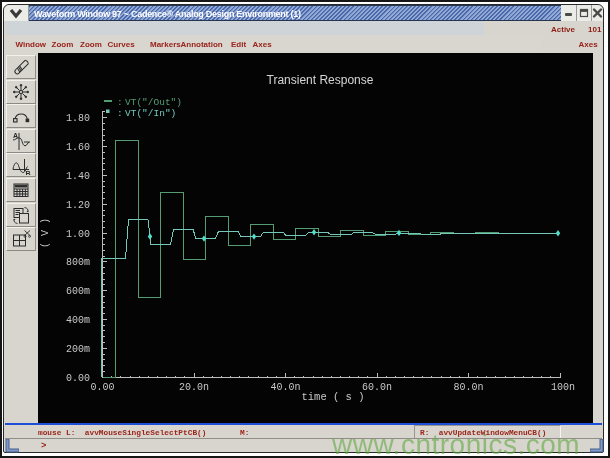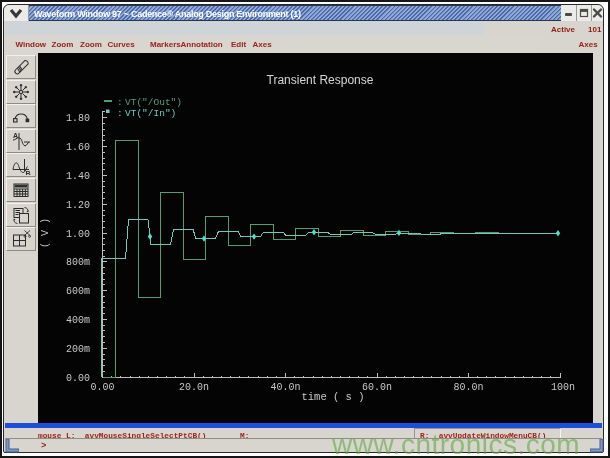--- a/index.html
+++ b/index.html
@@ -21,21 +21,21 @@
 
 .menubar{position:absolute;left:1px;top:30px;width:537px;height:19px;background:#d8d6cf;border-bottom:1px solid #8f8d86;}
 .mi{position:absolute;top:5px;font-size:8px;font-weight:bold;color:#99221a;white-space:nowrap;}
 
 .toolbar{position:absolute;left:1px;top:49px;width:33px;height:369px;background:#d7d5ce;}
 .tbtn{position:absolute;left:1px;width:30px;height:24px;background:#d7d5ce;border-top:1px solid #f2f1ee;border-left:1px solid #f2f1ee;border-right:1px solid #8b8a84;border-bottom:1px solid #8b8a84;box-sizing:border-box;}
 .tbtn svg{display:block;margin:1px auto 0 auto;}
 
 .plot{position:absolute;left:34px;top:48px;width:555px;height:370px;background:#040404;}
 
-.statusrow{position:absolute;left:1px;top:418px;width:597px;height:14px;background:#d7d5ce;border-top:5px solid #1d4ed8;}
+.statusrow{position:absolute;left:1px;top:418px;width:597px;height:14px;background:#d7d5ce;border-top:2px solid #1d4ed8;}
 .st{position:absolute;top:3.5px;font-size:7.8px;font-family:"Liberation Mono",monospace;font-weight:bold;color:#9c241a;white-space:nowrap;}
 .promptrow{position:absolute;left:1px;top:433px;width:597px;height:13px;background:#d7d5ce;border-top:1px solid #8f8d86;}
 .corner{position:absolute;width:14px;height:14px;}
 .watermark{position:absolute;left:332px;top:429px;font-size:28px;color:rgba(95,168,62,0.60);letter-spacing:0.5px;z-index:50;white-space:nowrap;}
 </style>
 </head>
 <body>
 <div class="imgborder"></div>
 <div class="win">
 

